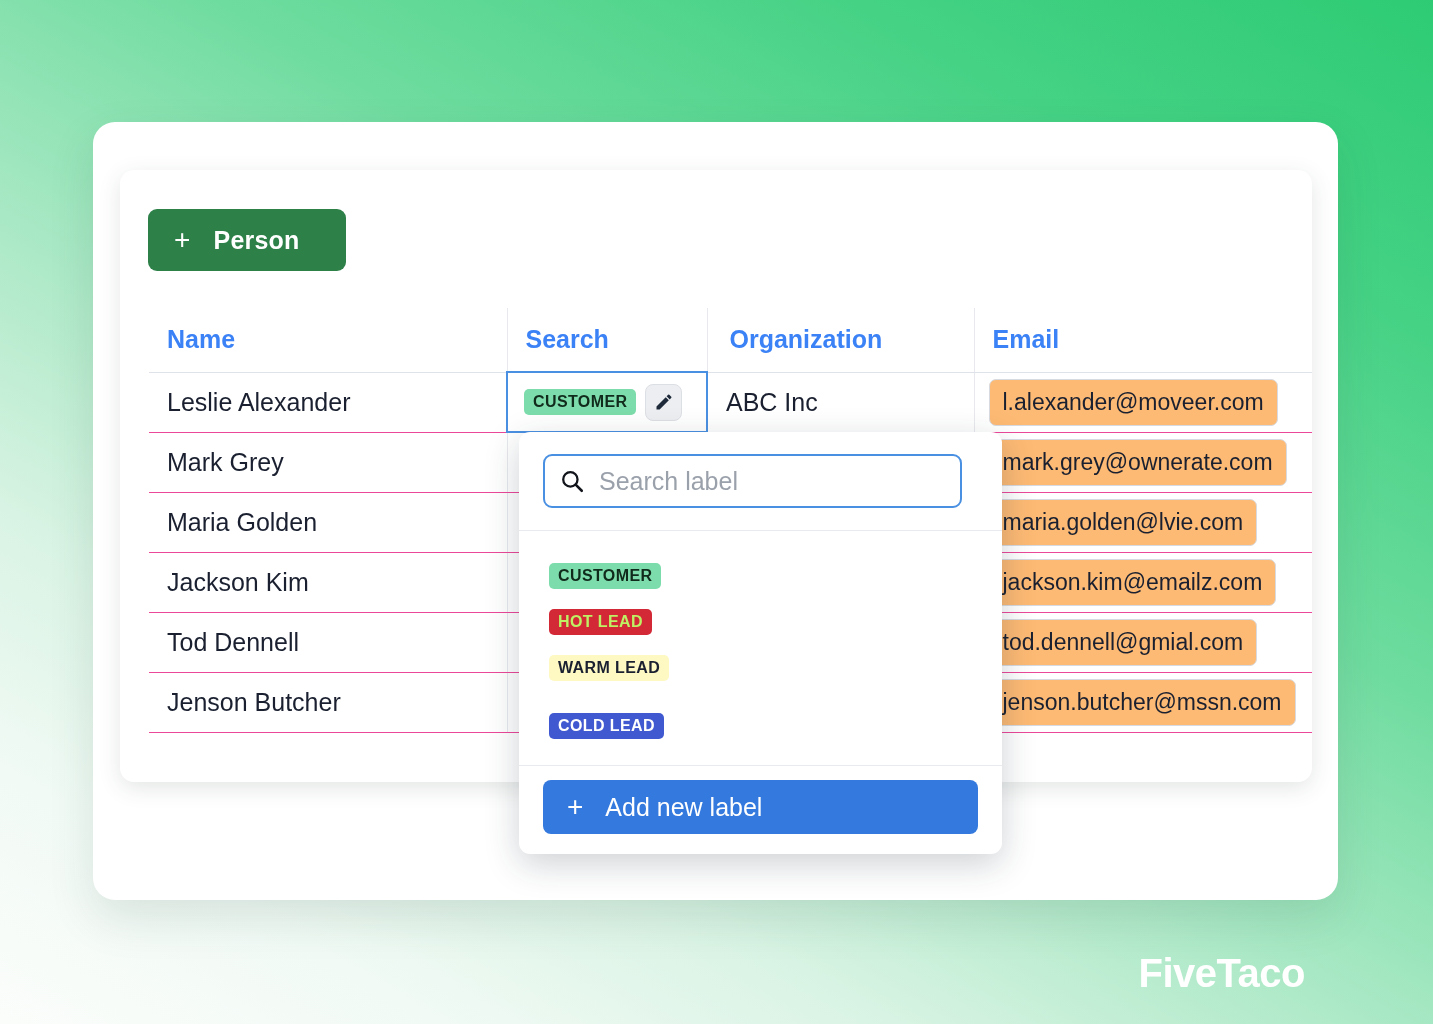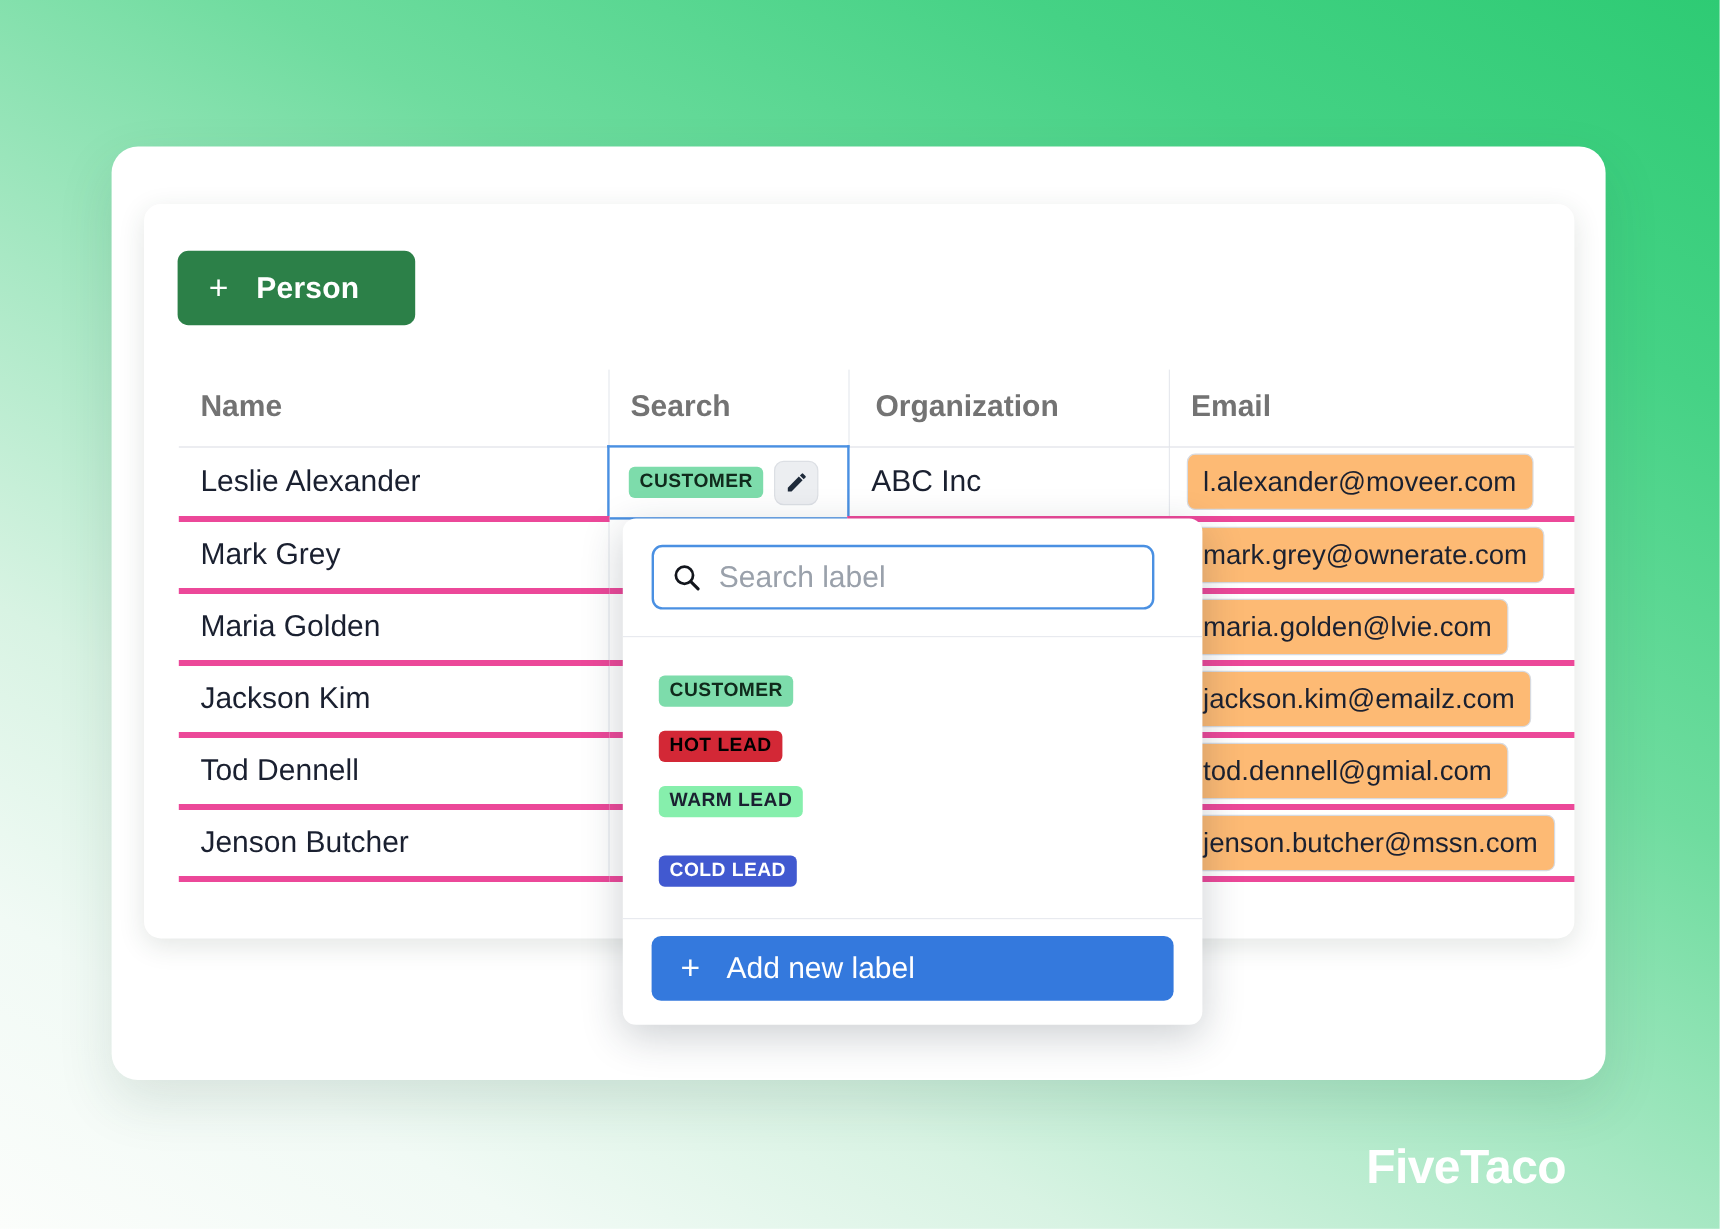--- a/index.html
+++ b/index.html
@@ -84,27 +84,27 @@
     width: 1163px;
     border-collapse: collapse;
     table-layout: fixed;
   }
   #people-table th, #people-table td {
     text-align: left;
     vertical-align: middle;
     padding: 0 0 0 18px;
     font-size: 25px;
     color: #1a2030;
-    border-bottom: 5px solid #ec4899;
+    border-bottom: 1px solid #ec4899;
   }
   #people-table thead th {
     height: 64px;
     font-weight: 700;
     font-size: 25px;
-    color: #737373;
+    color: #3b82f6;
     border-bottom: 1px solid #dfe2e8;
   }
   #people-table thead th.c-name    { width: 358px; border-right: 1px solid #e7e9ee; }
   #people-table thead th.c-labels  { width: 200px; border-right: 1px solid #e7e9ee; }
   #people-table thead th.c-org     { width: 267px; border-right: 1px solid #e7e9ee; padding-left: 22px; }
   #people-table thead th.c-email   { width: 338px; }
 
   #people-table tbody td { height: 60px; font-weight: 400; }
   #people-table tbody td.c-name   { border-right: 1px solid #e7e9ee; }
   #people-table tbody td.c-labels { border-right: 1px solid #e7e9ee; padding-left: 16px; }
@@ -334,24 +334,24 @@
       </svg>
       <input id="search-input" type="text" placeholder="Search label" style="">
     </div>
   </div>
 
   <div id="label-list">
     <div class="label-option">
       <span class="chip" id="opt0" style="background: rgb(125, 220, 171); color: rgb(16, 42, 28);">CUSTOMER</span>
     </div>
     <div class="label-option">
-      <span class="chip" id="opt1" style="background: rgb(211, 40, 54); color: #000000;">HOT LEAD</span>
+      <span class="chip" id="opt1" style="background: rgb(211, 40, 54); color: #bef264;">HOT LEAD</span>
     </div>
     <div class="label-option">
-      <span class="chip" id="opt2" style="background: #86efac; color: rgb(26, 32, 48);">WARM LEAD</span>
+      <span class="chip" id="opt2" style="background: #fef9c3; color: rgb(26, 32, 48);">WARM LEAD</span>
     </div>
     <div class="label-option">
       <span class="chip" id="opt3" style="background: rgb(65, 89, 208); color: #ffffff; margin-top: 12px;">COLD LEAD</span>
     </div>
   </div>
 
   <div id="add-label-footer">
     <button id="add-new-label-btn" style="background: rgb(52, 121, 221);">
       <span class="plus">+</span>
       <span>Add new label</span>

